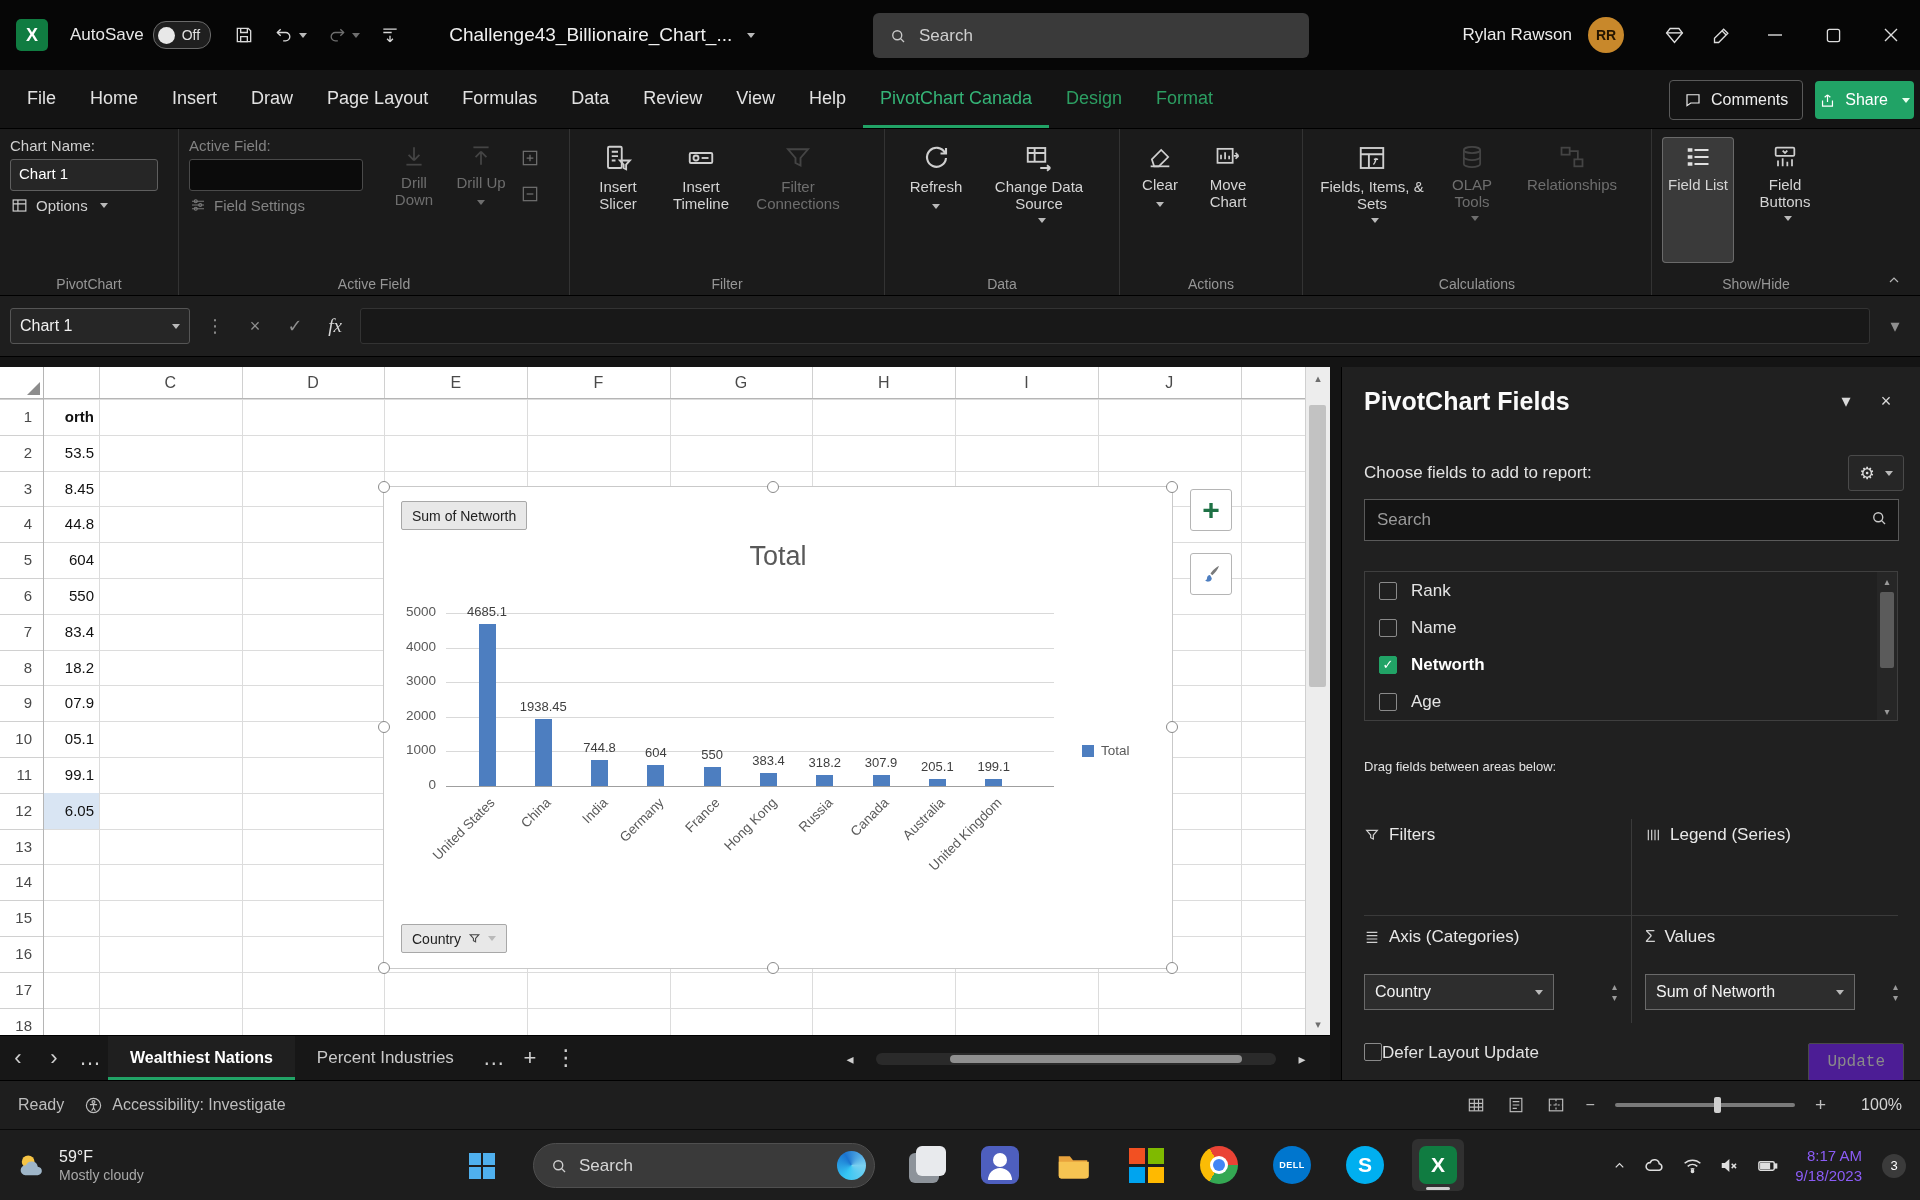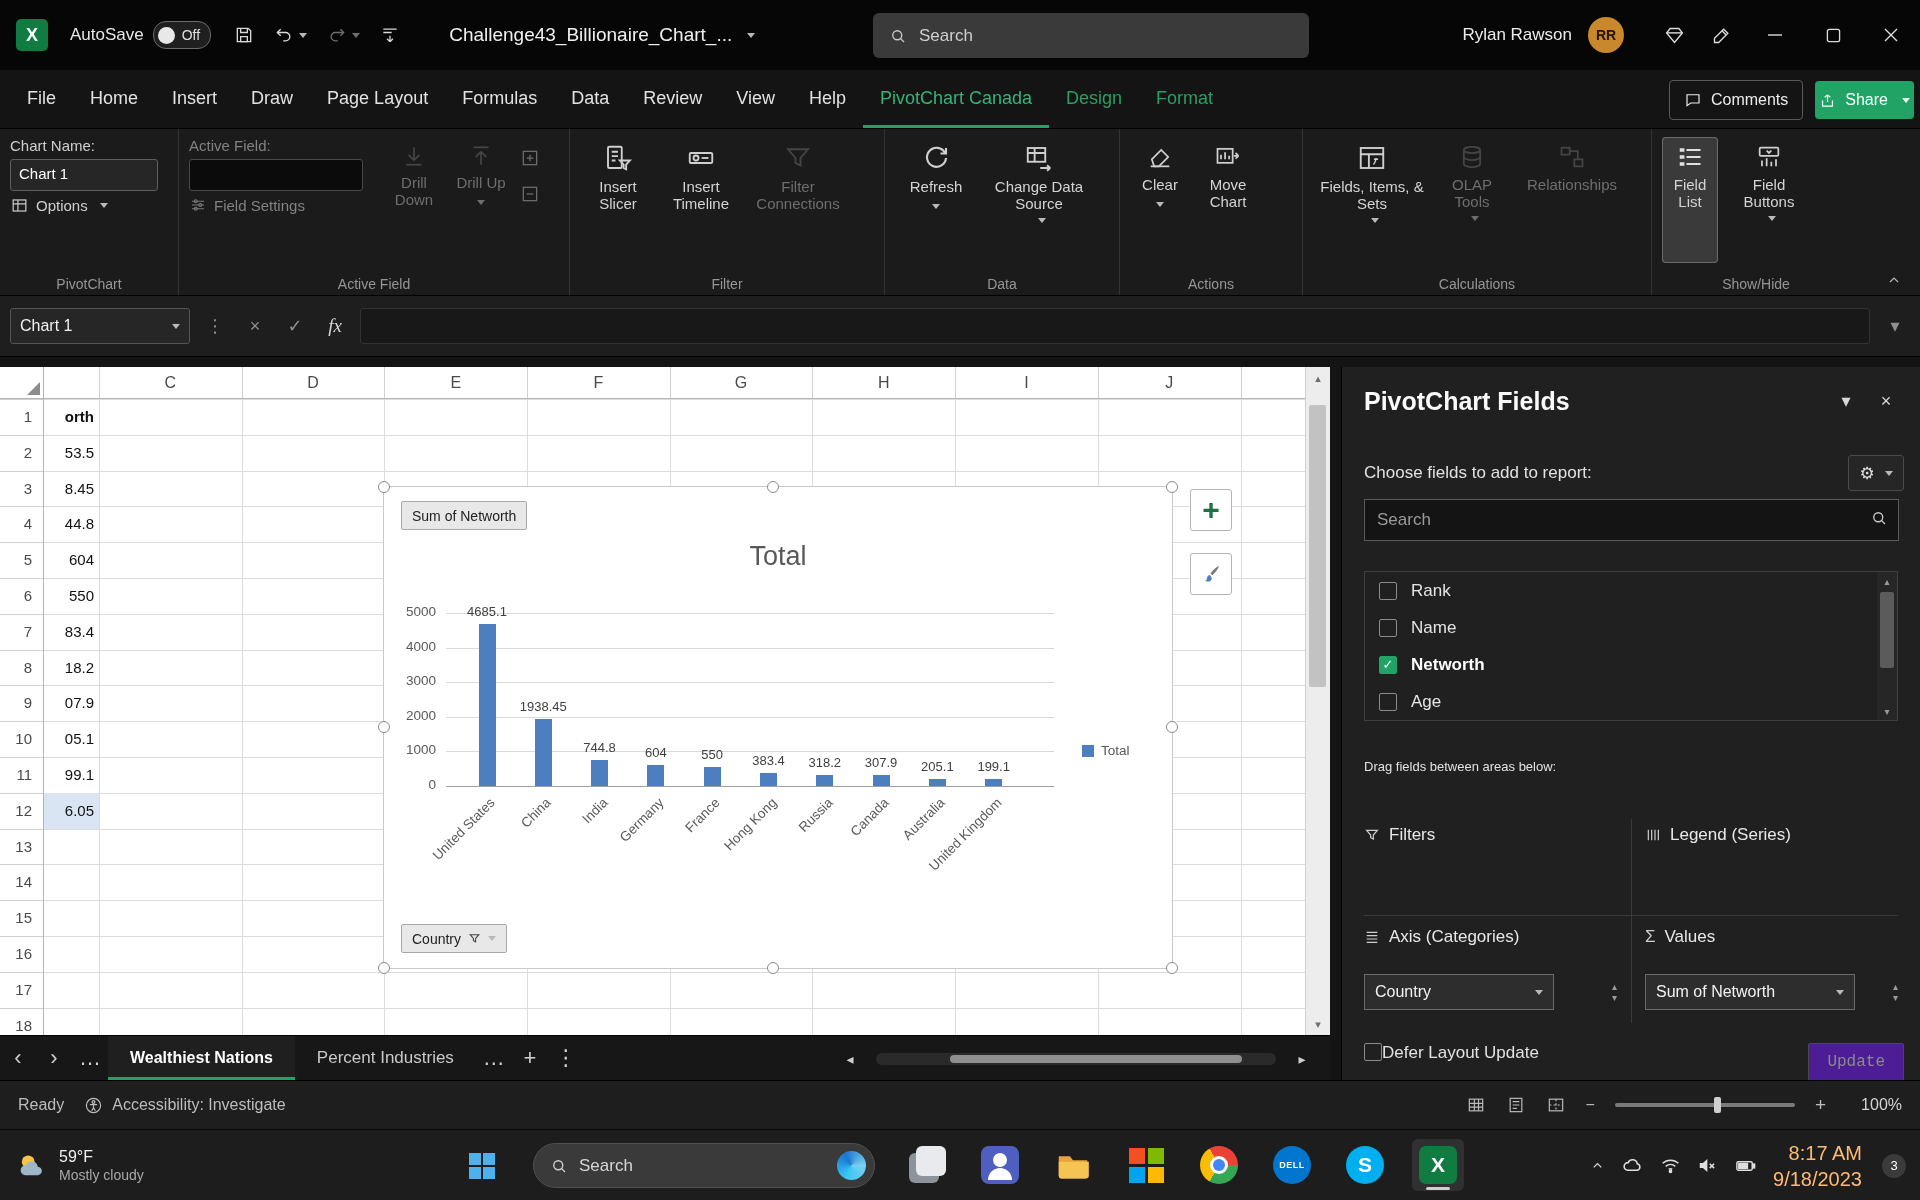--- a/index.html
+++ b/index.html
@@ -172,21 +172,21 @@
   .chrome{width:38px;height:38px;border-radius:50%;background:conic-gradient(from -30deg,#ea4335 0 120deg,#34a853 120deg 240deg,#fbbc05 240deg 360deg);position:relative;}
   .chrome::before{content:"";position:absolute;left:10px;top:10px;width:18px;height:18px;border-radius:50%;background:#fff;}
   .chrome::after{content:"";position:absolute;left:13px;top:13px;width:12px;height:12px;border-radius:50%;background:#4285f4;}
   .dell{width:38px;height:38px;border-radius:50%;background:#0076ce;display:flex;align-items:center;justify-content:center;}
   .dell::before{content:"DELL";color:#fff;font-size:9px;font-weight:bold;letter-spacing:.5px;}
   .skype{width:38px;height:38px;border-radius:50%;background:#00aff0;display:flex;align-items:center;justify-content:center;}
   .skype::before{content:"S";color:#fff;font-size:21px;font-weight:bold;}
   .excel-tile{width:38px;height:38px;border-radius:7px;background:#107c41;display:flex;align-items:center;justify-content:center;}
   .excel-tile::before{content:"X";color:#fff;font-size:21px;font-weight:bold;}
   #tray{position:absolute;right:14px;top:0;height:71px;display:flex;align-items:center;gap:16px;color:#dedede;}
-  .clock{text-align:right;font-size:20px;color:#fdba74;line-height:1.3;}
+  .clock{text-align:right;font-size:15px;color:#8b5cf6;line-height:1.3;}
   .badge{width:24px;height:24px;border-radius:50%;background:#3b3b3b;color:#fff;font-size:13px;display:flex;align-items:center;justify-content:center;margin-left:4px;}
 </style>
 </head>
 <body>
 
 <div id="app">
 
   <div id="titlebar">
     <div class="excel-ico"></div>
     <div class="autosave">
@@ -468,21 +468,21 @@
               <path d="M10 7h7v7"></path>
             </svg>
           <span class="lbl">Relationships</span>
         </div>
       </div>
       <div class="rgroup-label">Calculations</div>
     </div>
 
     <div class="rgroup" style="width:190px;border-right:none;">
       <div class="rgroup-body" style="gap:8px;">
-        <div class="rbtn selected" style="width:56px">
+        <div class="rbtn selected" style="width:72px">
           <svg width="28" height="28" viewBox="0 0 24 24" fill="none" stroke="#e0e0e0" stroke-width="1.6">
               <path d="M9 6h12M9 12h12M9 18h12"></path>
               <path d="M4 5.2h2.4v1.6H4zM4 11.2h2.4v1.6H4zM4 17.2h2.4v1.6H4z" fill="#e0e0e0"></path>
             </svg>
           <span class="lbl">Field List</span>
         </div>
         <div class="rbtn" style="width:86px">
           <svg width="28" height="28" viewBox="0 0 24 24" fill="none" stroke="#cfcfcf" stroke-width="1.5">
               <rect x="4" y="4" width="16" height="7" rx="1"></rect>
               <path d="m10 6.5 2 2 2-2"></path>

